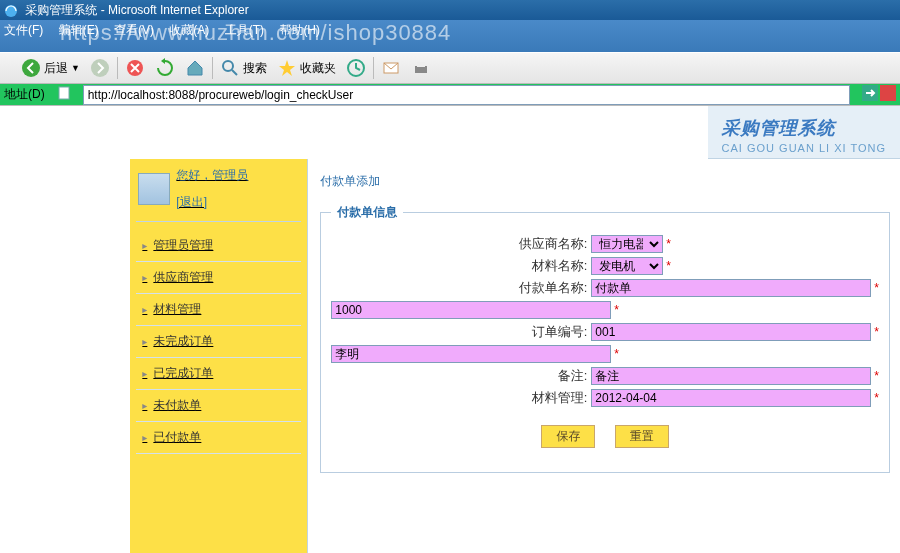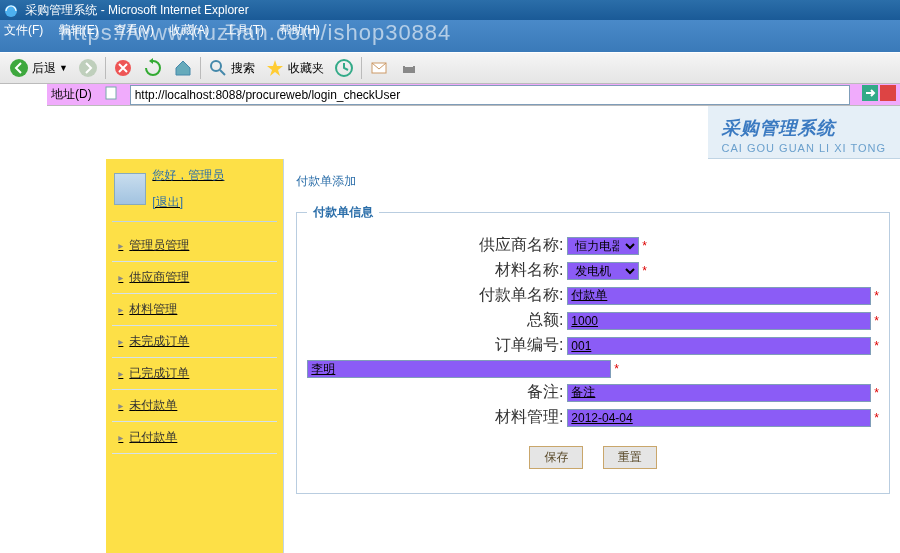--- a/index.html
+++ b/index.html
@@ -4,53 +4,53 @@
 <style>
 * { box-sizing: border-box; margin: 0; padding: 0; }
 body { font-family: "SimSun", Arial, sans-serif; font-size: 12px; background: #fff; width: 900px; height: 553px; overflow: hidden; }
 
 .titlebar { background: linear-gradient(#2b6ea9, #1a5a97); color: #fff; height: 20px; line-height: 20px; padding: 0 4px; font-size: 12px; }
 .titlebar .ie-icon { display: inline-block; width: 14px; height: 14px; vertical-align: middle; margin-right: 4px; }
 .menubar { background: linear-gradient(#4a8ac9, #3a7ab9); color: #fff; height: 32px; line-height: 20px; padding: 0 4px; font-size: 12px; }
 .menubar span { margin-right: 12px; }
 .watermark { position: absolute; top: 20px; left: 60px; color: rgba(255,255,255,0.6); font-size: 22px; font-family: Arial; letter-spacing: 1px; pointer-events: none; }
 
-.toolbar { background: linear-gradient(#f5f5f5, #e5e5e5); border-top: 1px solid #fff; border-bottom: 1px solid #bbb; height: 32px; display: flex; align-items: center; padding: 0 4px; }
+.toolbar { background: linear-gradient(#f5f5f5, #e5e5e5); border-top: 1px solid #fff; border-bottom: 1px solid #bbb; height: 32px; display: flex; align-items: center; padding: 0 16px; }
 .tb-btn { display: inline-flex; align-items: center; gap: 3px; padding: 2px 4px; border: 1px solid transparent; border-radius: 3px; font-size: 12px; }
 .tb-icon { width: 20px; height: 20px; display: inline-block; }
 .sep { width: 1px; height: 22px; background: #bbb; margin: 0 2px; }
 
-.addrbar { background: #f0abfc; border-bottom: 1px solid #bbb; height: 22px; display: flex; align-items: center; padding: 0 4px; gap: 12px; font-size: 12px; margin-left: 47px; }
+.addrbar { background: #22c55e; border-bottom: 1px solid #bbb; height: 22px; display: flex; align-items: center; padding: 0 4px; gap: 12px; font-size: 12px; }
 .addrbar input { flex: 1; height: 20px; border: 1px solid #7f9db9; padding: 0 4px; font-size: 12px; background: #fff; }
 .go-icons { display: flex; gap: 2px; }
 
 .page { background: #fff; height: calc(553px - 20px - 20px - 32px - 22px); display: flex; flex-direction: column; align-items: flex-end; }
 .header { background: #e5eff7; padding: 10px 14px 4px; border-bottom: 1px solid #c0d4e4; }
 .header .zh { color: #3b7ac1; font-size: 18px; font-weight: bold; font-style: italic; letter-spacing: 1px; }
 .header .en { color: #6ba0cd; font-size: 11px; letter-spacing: 1px; margin-top: 2px; }
 .body { flex: 1; display: flex; }
 .sidebar { width: 178px; background: #fde047; padding: 6px; border-right: 1px solid #c0d4e4; text-decoration: underline; }
 .userbox { display: flex; align-items: center; gap: 6px; padding: 2px 2px 10px; border-bottom: 1px solid #c0d4e4; margin-bottom: 8px; }
 .avatar { width: 32px; height: 32px; background: linear-gradient(#c8ddee,#a2c3e0); border: 1px solid #8ab; }
 .userbox .greet { color: #2b6ea9; font-size: 12px; }
 .userbox .logout { color: #2b6ea9; font-size: 12px; margin-top: 10px; cursor: pointer; }
 .nav-item { padding: 7px 6px; color: #333; cursor: pointer; border-bottom: 1px solid #d3e1ec; font-size: 12px; }
 .nav-item::before { content: "▸"; color: #888; margin-right: 6px; font-size: 10px; }
 .content { flex: 1; padding: 14px 10px 10px 12px; position: relative; }
 .crumb { color: #2b6ea9; font-size: 12px; margin-bottom: 14px; }
 fieldset { border: 1px solid #b9cde0; padding: 14px 10px 24px; }
 legend { color: #2b6ea9; font-size: 12px; padding: 0 6px; font-weight: bold; }
 .form-row { display: flex; align-items: center; margin-bottom: 4px; }
-.form-row label { width: 260px; text-align: right; color: #333; font-size: 16px; padding-right: 4px; }
-.form-row select, .form-row input[type=text] { border: 1px solid #7f9db9; font-size: 12px; height: 18px; padding: 0 3px; background: #8b5cf6; }
+.form-row label { width: 260px; text-align: right; color: #333; font-size: 13px; padding-right: 4px; }
+.form-row select, .form-row input[type=text] { border: 1px solid #7f9db9; font-size: 12px; height: 18px; padding: 0 3px; background: #f0abfc; }
 .form-row select { width: 72px; }
-.form-row input.long { width: 304px; text-decoration: underline; }
+.form-row input.long { width: 280px; }
 .star { color: #d00; margin-left: 3px; font-size: 12px; }
 .btnrow { text-align: center; margin-top: 18px; }
-.btnrow button { border: 1px solid #c9a66b; background: #e5e5e5; padding: 2px 14px; font-size: 12px; margin: 0 8px; cursor: pointer; color: #5a4a2a; }
+.btnrow button { border: 1px solid #c9a66b; background: #fde047; padding: 2px 14px; font-size: 12px; margin: 0 8px; cursor: pointer; color: #5a4a2a; }
 </style>
 </head>
 <body>
 
 <div class="titlebar">
   <span class="ie-icon">
     <svg viewBox="0 0 14 14">
         <circle cx="7" cy="7" r="6" fill="#4db0ef"></circle>
         <path d="M2 7 A5 5 0 0 1 12 7" stroke="#fff" stroke-width="1.2" fill="none"></path>
       </svg>
@@ -190,21 +190,20 @@
           <label>材料名称:</label>
           <select><option>发电机</option></select>
           <span class="star">*</span>
         </div>
         <div class="form-row">
           <label>付款单名称:</label>
           <input class="long" type="text" value="付款单" style="">
           <span class="star">*</span>
         </div>
         <div class="form-row">
-          <label>总额:</label>
           <input class="long" type="text" value="1000" style="">
           <span class="star">*</span>
         </div>
         <div class="form-row">
           <label>订单编号:</label>
           <input class="long" type="text" value="001" style="">
           <span class="star">*</span>
         </div>
         <div class="form-row">
           <input class="long" type="text" value="李明" style="">

